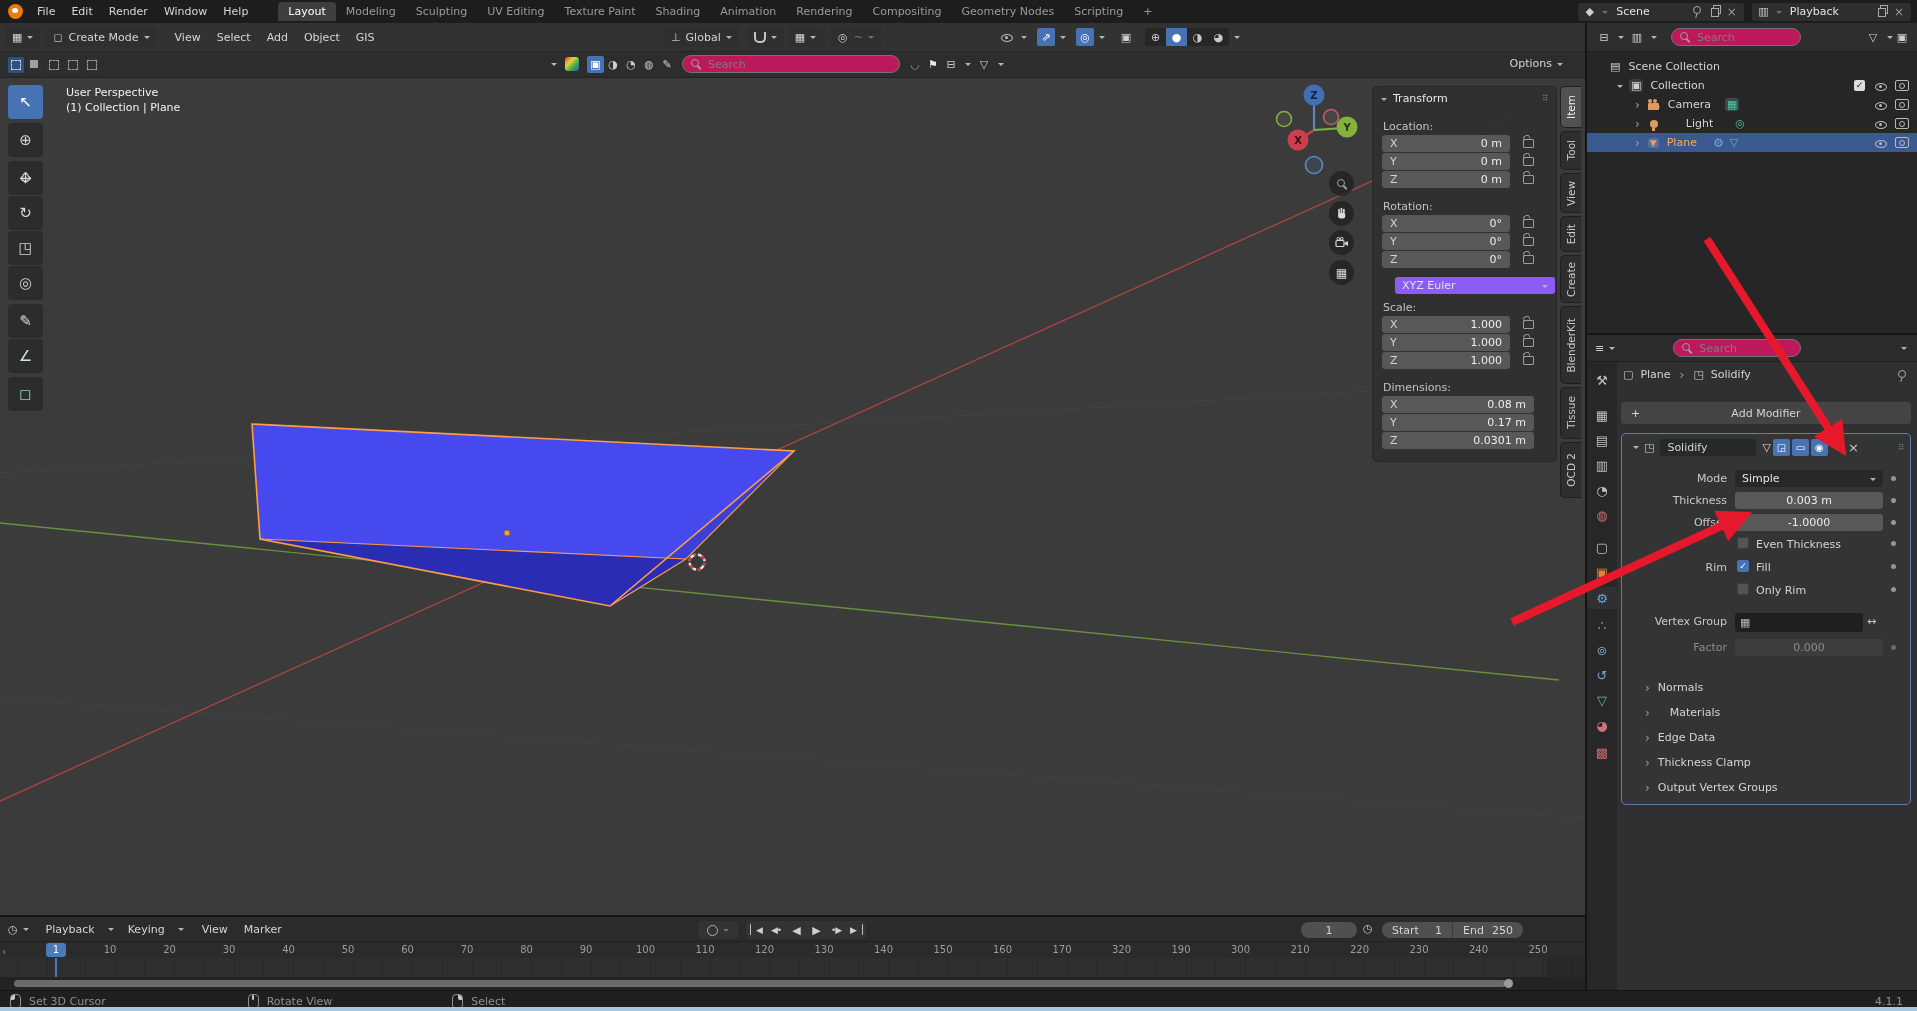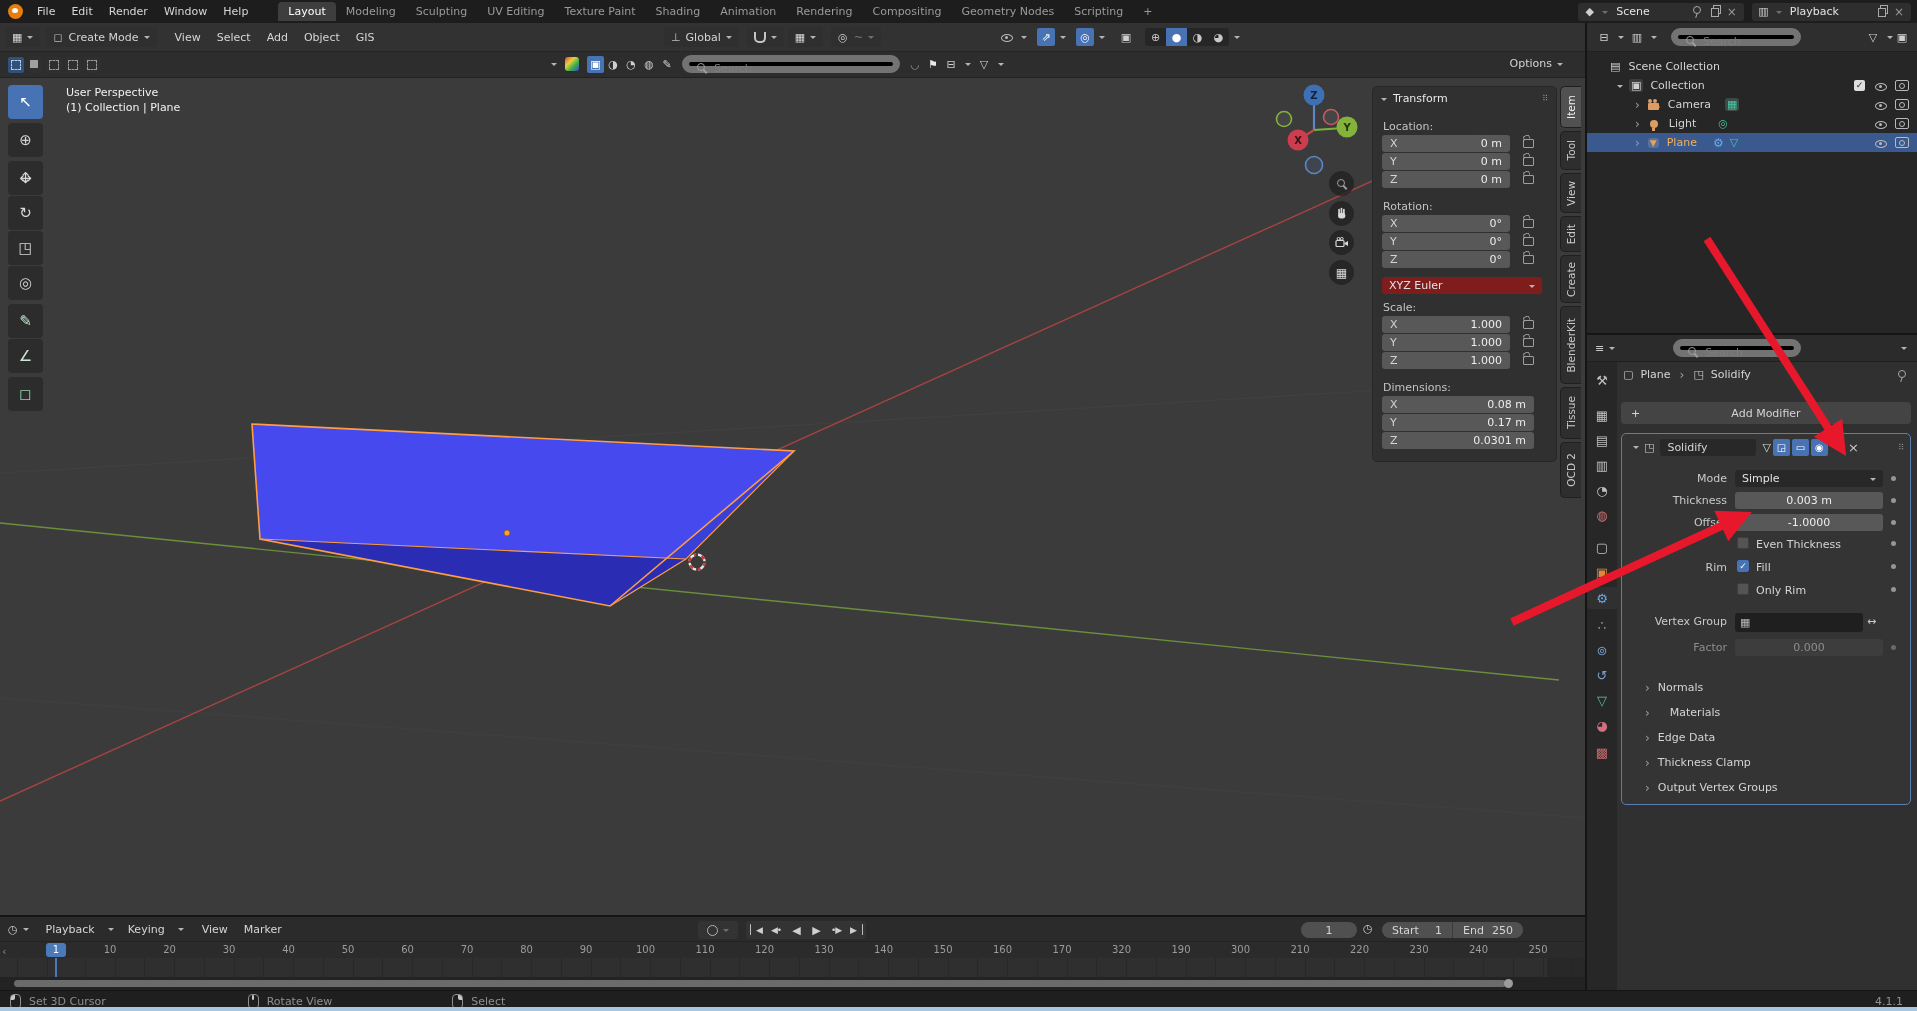--- a/index.html
+++ b/index.html
@@ -30,21 +30,21 @@
   #vpt{position:absolute;left:0;top:52px;width:1585px;height:26px;background:#2d2d2d;border-bottom:1px solid #222;box-sizing:border-box}
   .hbtn{display:inline-flex;align-items:center;background:#2f2f2f;border-radius:3px;height:20px;padding:0 7px}
   .blue-box{display:inline-flex;align-items:center;justify-content:center;width:18px;height:18px;background:#4772b3;border-radius:2px;color:#fff;font-size:11px}
   .gray-box{display:inline-flex;align-items:center;justify-content:center;width:18px;height:18px;border-radius:2px;color:#cfcfcf;font-size:11px}
   .shade-group{display:inline-flex;background:#262626;border-radius:3px;overflow:hidden}
   .shade-cell{width:21px;height:18px;display:inline-flex;align-items:center;justify-content:center;color:#c9c9c9;font-size:11px}
   .shade-cell.on{background:#4772b3;color:#fff}
   .mag{position:relative;width:12px;height:12px;display:inline-block;flex:none}
   .mag::before{content:"";position:absolute;width:6px;height:6px;border:1.5px solid #9e9e9e;border-radius:50%;left:1px;top:1px}
   .mag::after{content:"";position:absolute;width:1.8px;height:5px;background:#9e9e9e;left:8px;top:7px;transform:rotate(-45deg)}
-  .srch{display:flex;align-items:flex-start;background:#000000;border:7px solid #737373;border-radius:10px;height:18px;padding:0 7px;box-sizing:border-box}
+  .srch{display:flex;align-items:center;background:#be185d;border:1px solid #737373;border-radius:10px;height:18px;padding:0 7px;box-sizing:border-box}
   .srch input{background:transparent;border:none;outline:none;color:#cfcfcf;font-family:inherit;font-size:11px;width:100%;padding:0 0 0 6px}
   .srch input::placeholder{color:#7d7d7d}
   .selmode{width:16px;height:16px;background:#2f2f2f;border-radius:2px;margin-right:3px;position:relative}
   .selmode::before{content:"";position:absolute;left:3px;top:3px;width:8px;height:8px;border:1px dashed #9a9a9a}
   .selmode.on{background:#31517a}
   .selmode.on::before{border-color:#aecdf0}
   .selmode.s2::before{border:none;background:#a0a0a0}
   .rainbow{width:14px;height:14px;border-radius:3px;background:linear-gradient(135deg,#e04040,#e8d038 35%,#3fae4a 65%,#3748d8)}
   .mgnt{width:8px;height:9px;border:2px solid #c4c4c4;border-top:0;border-radius:0 0 5px 5px;display:inline-block}
   
@@ -55,21 +55,21 @@
   .moveglyph i{position:absolute;left:0;top:0;width:16px;height:16px;font-style:normal;text-align:center;line-height:16px}
   .navbtn{position:absolute;width:25px;height:25px;border-radius:50%;background:rgba(30,30,30,.72);display:flex;align-items:center;justify-content:center;color:#d8d8d8;font-size:12px}
   
   #npanel{position:absolute;left:1372px;top:86px;width:185px;height:376px;background:rgba(48,48,48,.96);border-radius:5px;border:1px solid #272727;box-sizing:border-box}
   .np-lbl{position:absolute;left:10px;color:#c3c3c3}
   .nf{position:absolute;left:9px;width:128px;height:17px;background:#585858;border-radius:3px;display:flex;align-items:center;padding:0 8px;box-sizing:border-box;color:#ededed}
   .nf .ax{color:#d4d4d4;margin-right:auto}
   .nf.wide{width:152px}
   .lockic{position:absolute;left:150px;width:9px;height:7px;border:1px solid #9e9e9e;border-radius:1px}
   .lockic::before{content:"";position:absolute;left:-1px;top:-5px;width:5px;height:4px;border:1px solid #9e9e9e;border-bottom:none;border-radius:3px 3px 0 0;transform:rotate(-18deg)}
-  .ndd{position:absolute;left:9px;width:160px;height:17px;background:#7f1d1d;border-radius:3px;display:flex;align-items:center;padding:0 7px;box-sizing:border-box;color:#e2e2e2}
+  .ndd{position:absolute;left:22px;width:160px;height:17px;background:#8b5cf6;border-radius:3px;display:flex;align-items:center;padding:0 7px;box-sizing:border-box;color:#e2e2e2}
   .sidetab{position:absolute;left:1560px;width:21px;background:#2e2e2e;border:1px solid #1f1f1f;border-right:none;border-radius:5px 0 0 5px;color:#c9c9c9;font-size:10.5px;display:flex;align-items:center;justify-content:center;box-sizing:border-box}
   .sidetab span{writing-mode:vertical-rl;transform:rotate(180deg)}
   .sidetab.active{background:#515151;color:#f0f0f0}
   
   #outliner{position:absolute;left:1587px;top:23px;width:330px;height:310px;background:#262626}
   #outliner .hdr{position:absolute;left:0;top:0;width:330px;height:29px;background:#2e2e2e;border-bottom:1px solid #1f1f1f;box-sizing:border-box;display:flex;align-items:center}
   .orow{position:absolute;left:0;width:330px;height:19px;display:flex;align-items:center}
   .orow.sel{background:#3a5a8f}
   .eye{width:14px;height:12px;position:relative;display:inline-block}
   .eye::before{content:"";position:absolute;left:1px;top:3px;width:10px;height:6px;border:1.2px solid #b9b9b9;border-radius:50%}
@@ -486,21 +486,21 @@
       <span class="exp" style="margin-left:48px">›</span>
       <span class="camobj" style="margin-left:8px"></span>
       <span style="margin-left:9px">Camera</span>
       <span style="margin-left:14px;color:#45c9a5;background:#3d4b48;border-radius:3px;padding:0 2px">▦</span>
       <span class="eye" style="margin-left:auto"></span>
       <span class="camic" style="margin:0 8px 0 7px"></span>
     </div>
     <div class="orow" style="top:91px">
       <span class="exp" style="margin-left:48px">›</span>
       <span class="bulb" style="margin-left:10px"></span>
-      <span style="margin-left:11px">Light</span>
+      <span style="margin-left:28px">Light</span>
       <span style="margin-left:22px;color:#45c9a5">◎</span>
       <span class="eye" style="margin-left:auto"></span>
       <span class="camic" style="margin:0 8px 0 7px"></span>
     </div>
     <div class="orow sel" style="top:110px">
       <span class="exp" style="margin-left:48px">›</span>
       <span style="margin-left:8px;color:#e8a158;background:rgba(255,255,255,.14);border-radius:3px;padding:0 2px;font-size:9px">▼</span>
       <span style="margin-left:8px;color:#f0b05c">Plane</span>
       <span style="margin-left:16px;color:#6aa9e8;font-size:12px">⚙</span>
       <span style="margin-left:6px;color:#45c9a5">▽</span>

